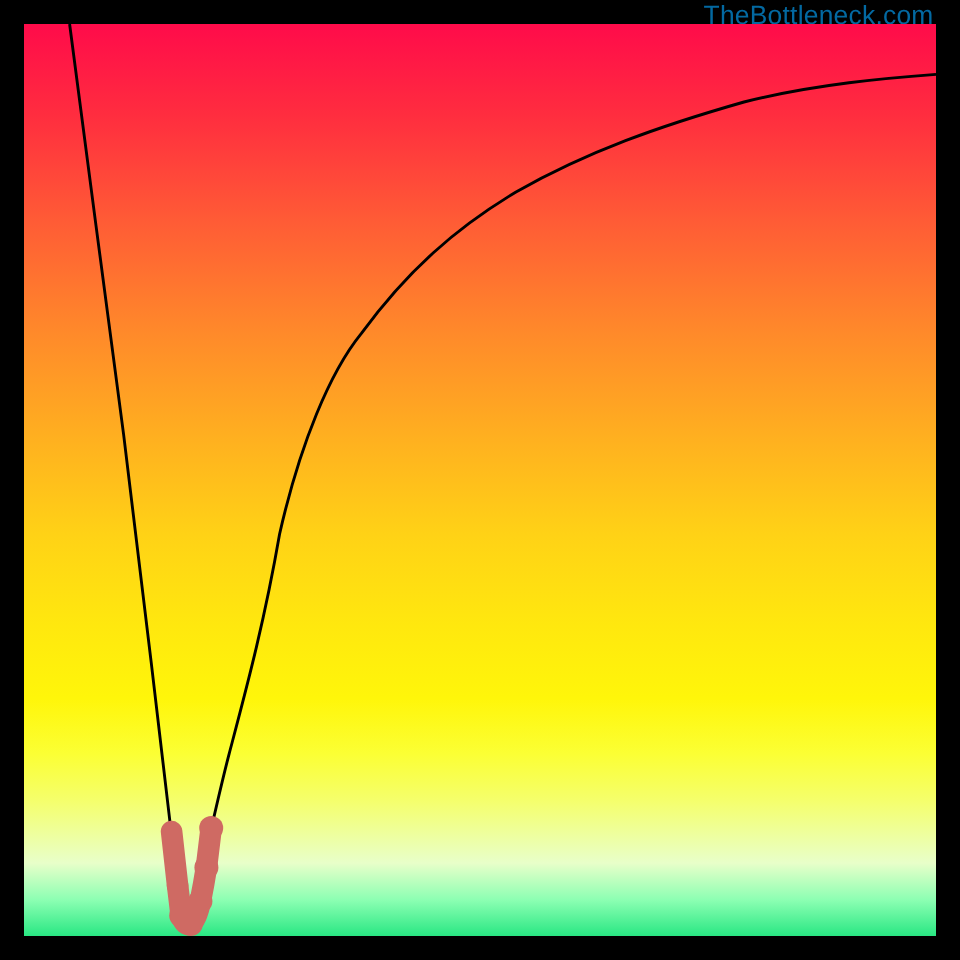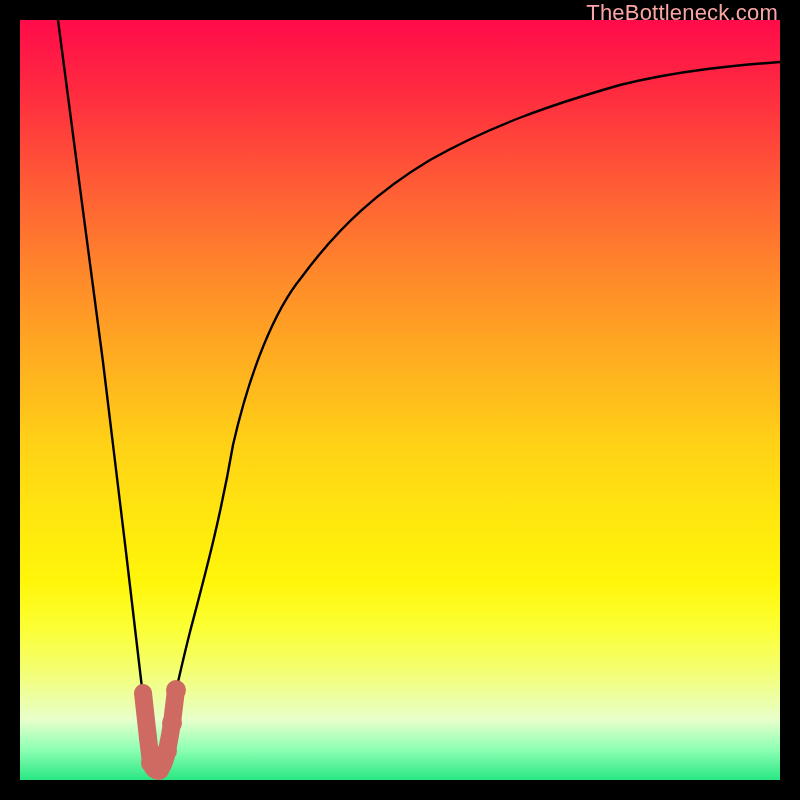--- a/index.html
+++ b/index.html
@@ -39,21 +39,21 @@
       #f5ff6a 85%,
       #e8ffc9 92%,
       #8dffb3 96%,
       #29e783 100%
     );
   }
   .watermark {
     position: absolute;
     top: 0px;
     right: 22px;
-    color: #fca5a5;
+    color: #0369a1;
     font-size: 22px;
     font-weight: 500;
     letter-spacing: 0.2px;
     user-select: none;
   }
   svg.curves {
     position: absolute;
     left: 0;
     top: 0;
     width: 760px;

